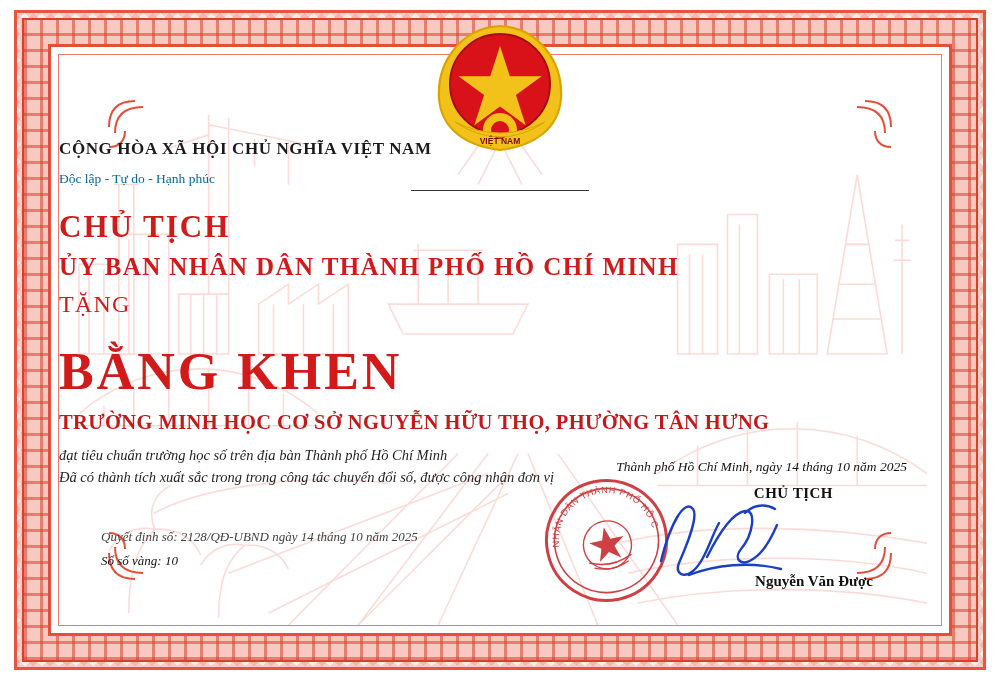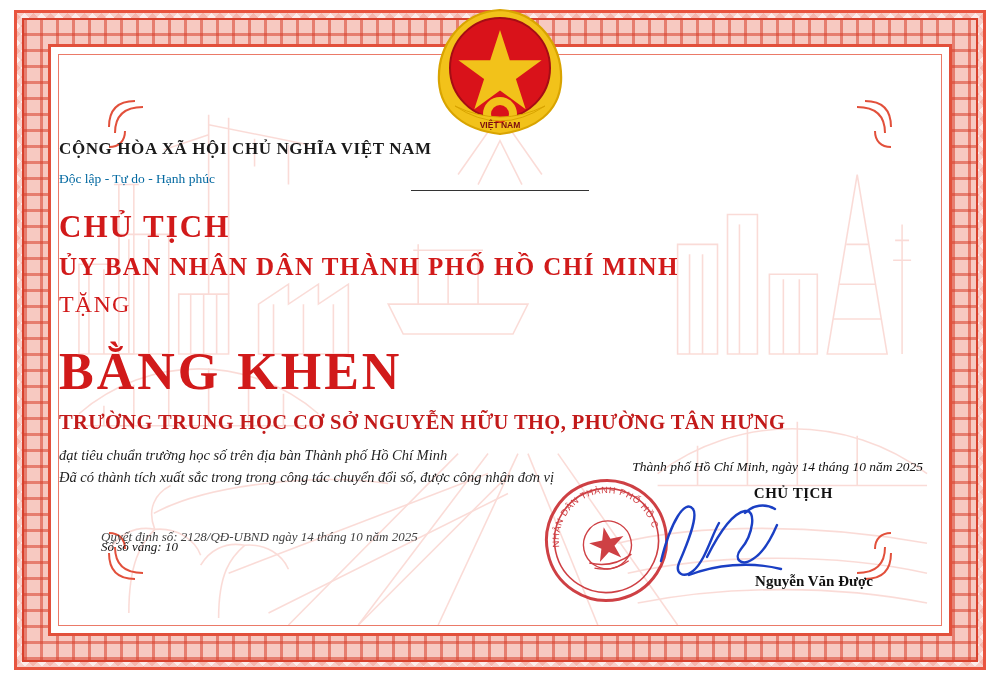--- a/index.html
+++ b/index.html
@@ -72,21 +72,21 @@
     position: absolute;
     inset: 0;
     opacity: 0.30;
   }
   .watermark svg { display: block; width: 100%; height: 100%; }
 
   
   .emblem-wrap {
     position: absolute;
     left: 50%;
-    top: 2px;
+    top: 18px;
     transform: translateX(-50%);
     width: 150px;
     height: 140px;
     z-index: 6;
     text-align: right;
   }
 
   
   .content {
     position: absolute;
@@ -160,21 +160,21 @@
     font-size: 14.5px;
     font-style: italic;
     color: #1e1e1e;
     line-height: 1.55;
     font-family: "Liberation Serif", serif;
   }
 
   
   .place-date {
     position: absolute;
-    right: 18px;
+    right: 34px;
     top: 404px;
     font-size: 13.5px;
     font-style: italic;
     color: #111;
     z-index: 5;
     font-family: "Liberation Serif", serif;
   }
   .signer-title {
     position: absolute;
     right: 108px;
@@ -221,21 +221,21 @@
     top: 474px;
     font-size: 13px;
     font-style: italic;
     color: #404040;
     z-index: 5;
     font-family: "Liberation Serif", serif;
   }
   .book-no {
     position: absolute;
     left: 42px;
-    top: 484px;
+    top: 498px;
     font-size: 13px;
     font-style: italic;
     color: #111;
     z-index: 5;
     font-family: "Liberation Serif", serif;
     text-align: right;
   }
 
   
   .corner {
@@ -362,21 +362,21 @@
       <div class="nation">CỘNG HÒA XÃ HỘI CHỦ NGHĨA VIỆT NAM</div>
       <div class="motto">Độc lập - Tự do - Hạnh phúc</div>
       <div class="motto-underline"></div>
 
       <div class="title-1">CHỦ TỊCH</div>
       <div class="title-2">ỦY BAN NHÂN DÂN THÀNH PHỐ HỒ CHÍ MINH</div>
       <div class="title-3">TẶNG</div>
 
       <div class="award-name">BẰNG KHEN</div>
 
-      <div class="recipient">TRƯỜNG TRUNG HỌC CƠ SỞ NGUYỄN HỮU THỌ, PHƯỜNG TÂN HƯNG</div>
+      <div class="recipient">TRƯỜNG MINH HỌC CƠ SỞ NGUYỄN HỮU THỌ, PHƯỜNG TÂN HƯNG</div>
 
       <div class="reason">
         <div>đạt tiêu chuẩn trường học số trên địa bàn Thành phố Hồ Chí Minh</div>
         <div>Đã có thành tích xuất sắc trong trong công tác chuyển đổi số, được công nhận đơn vị</div>
       </div>
     </div>
 
     <div class="place-date">Thành phố Hồ Chí Minh, ngày 14 tháng 10 năm 2025</div>
     <div class="signer-title">CHỦ TỊCH</div>
     <div class="signer-name">Nguyễn Văn Được</div>

